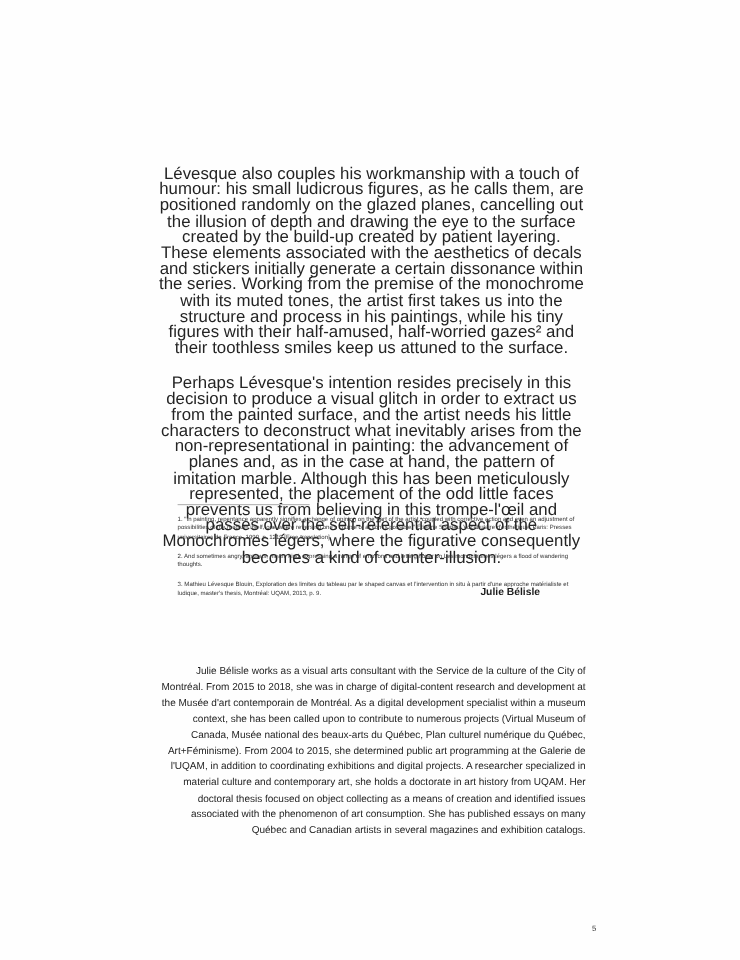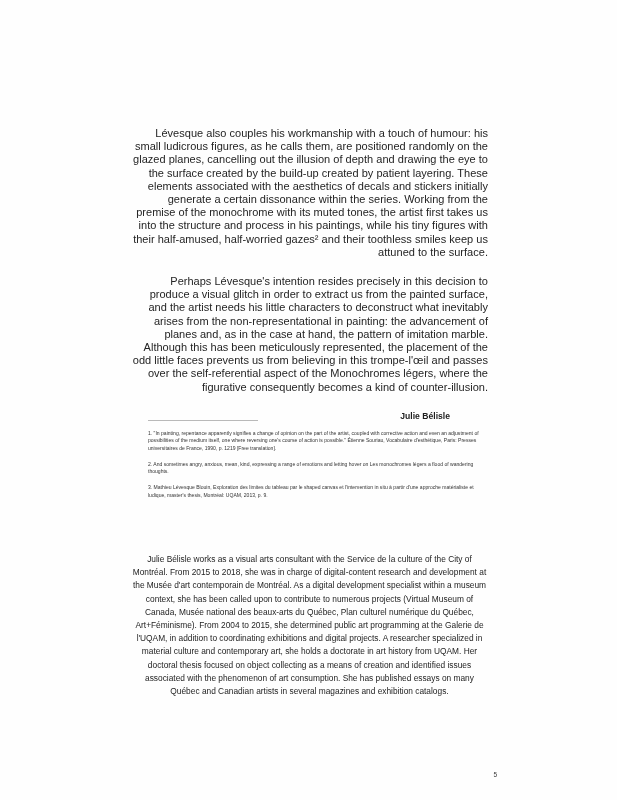--- a/index.html
+++ b/index.html
@@ -20,25 +20,25 @@
     inset: 0;
     background: #fefefe;
   }
   .content {
     position: absolute;
     left: 131px;
     top: 122px;
     width: 357px;
   }
   p.body-para {
-    margin: 5px 0 16px 0;
-    font-size: 11px;
+    margin: 16px 0 16px 0;
+    font-size: 14px;
     line-height: 13.2px;
     letter-spacing: 0.02px;
-    text-align: right;
+    text-align: center;
     color: #242424;
   }
   p.body-para:last-child {
     margin-bottom: 0;
   }
   .signature {
     margin-top: 16px;
     font-size: 8.6px;
     line-height: 13px;
     text-align: right;
@@ -70,21 +70,21 @@
     position: absolute;
     left: 131px;
     top: 553px;
     width: 357px;
   }
   .bio p {
     margin: 0;
     font-size: 8.35px;
     line-height: 13.2px;
     color: #242424;
-    text-align: center;
+    text-align: right;
   }
   .page-number {
     position: absolute;
     right: 120px;
     bottom: 22px;
     font-size: 6.5px;
     color: #3a3a3a;
   }
 </style>
 </head>

